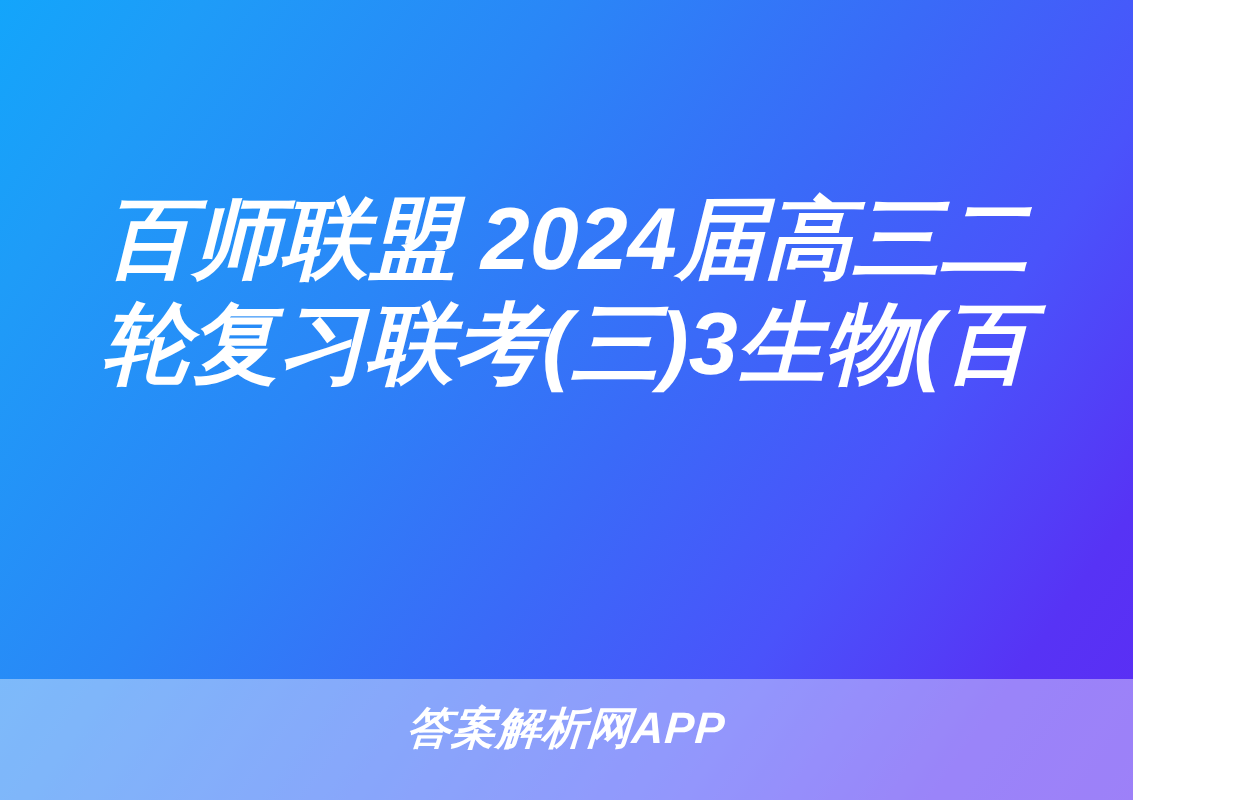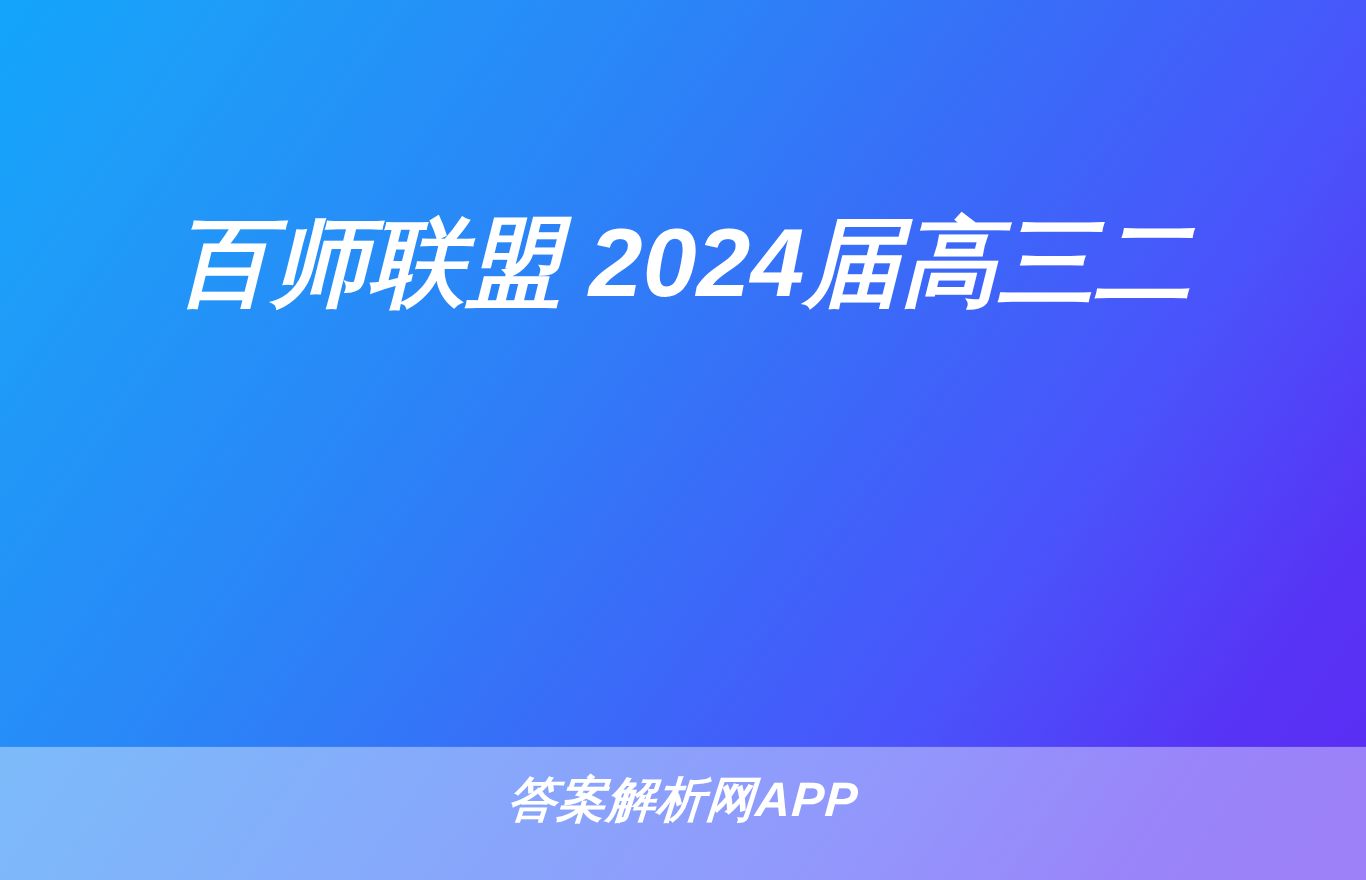--- a/index.html
+++ b/index.html
@@ -3,21 +3,21 @@
 <meta charset="utf-8">
 <style>
   html, body {
     margin: 0;
     padding: 0;
     background: #ffffff;
   }
 
   #poster {
     position: relative;
-    width: 1242px;
+    width: 1133px;
     height: 800px;
     overflow: hidden;
     
     background: linear-gradient(125deg,
         #13A5FB 0%,
         #1E9CF8 12%,
         #2A86F7 34%,
         #3A6AF8 55%,
         #4A53FB 72%,
         #5733F5 88%,
@@ -80,20 +80,21 @@
     transform: skewX(-4deg);
   }
 </style>
 </head>
 <body>
 
 <div id="poster">
 
   <div id="title-block">
     <span class="title-line">百师联盟 2024届高三二</span>
+    <span class="title-line">轮复习联考(三)3生物(百</span>
   </div>
 
   <div id="bottom-band"></div>
 
   <div id="watermark">
     <span id="watermark-text">答案解析网APP</span>
   </div>
 
 </div>
 

